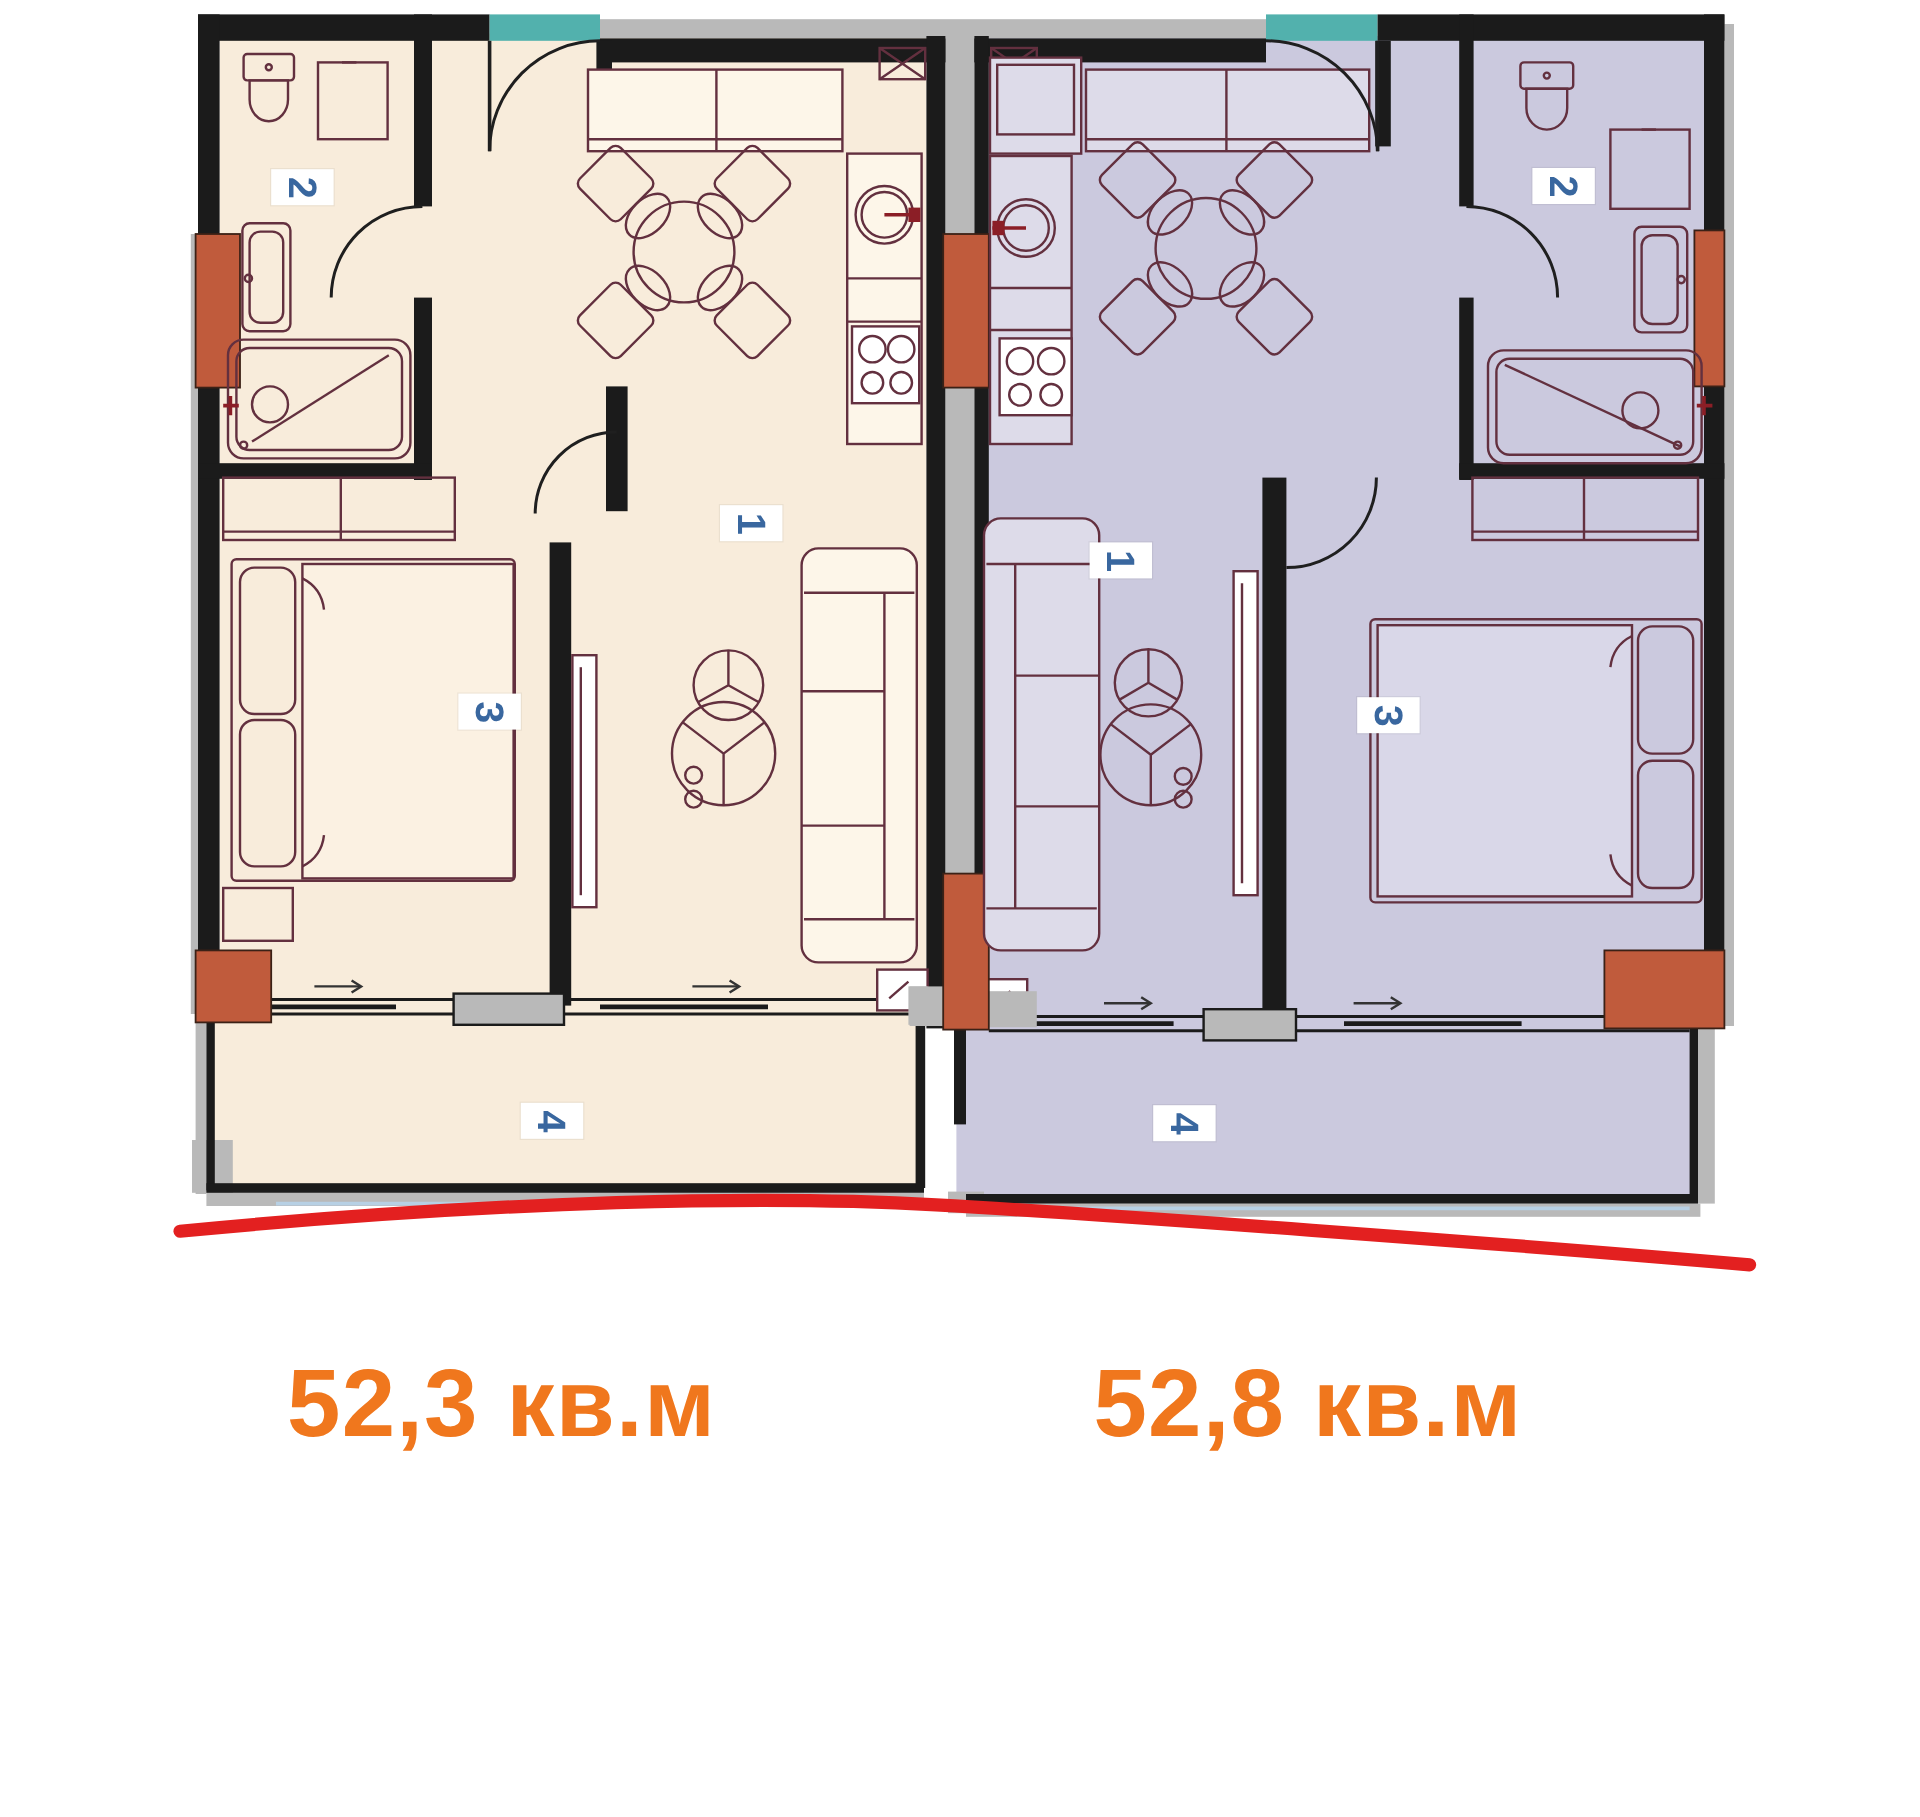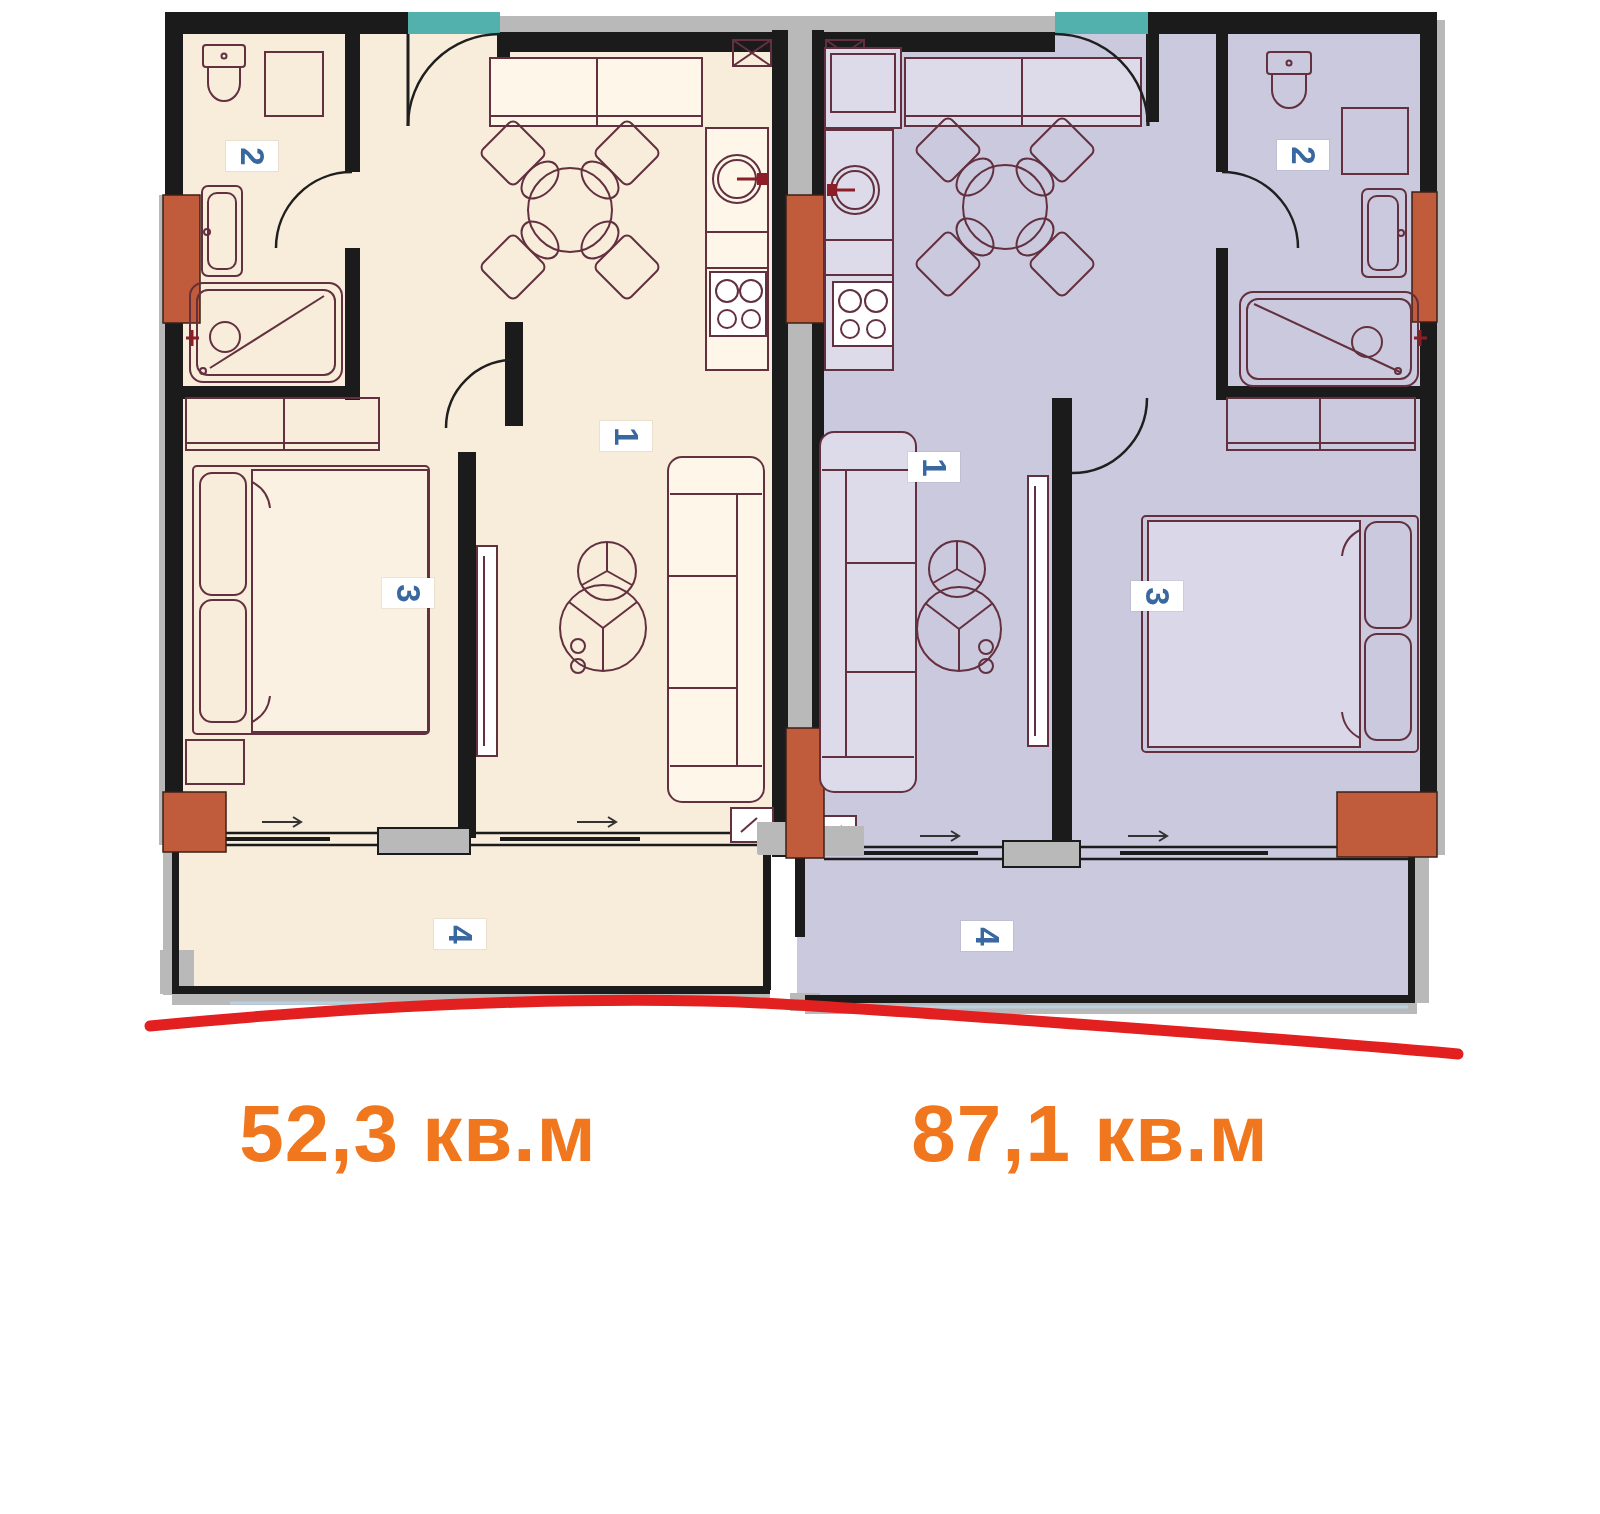--- a/index.html
+++ b/index.html
@@ -26,21 +26,21 @@
   .dr{stroke:var(--accent-dark-red);stroke-width:3;fill:none}
   .door{fill:none;stroke:#1f1f1f;stroke-width:2.5}
   .leaf{stroke:#1f1f1f;stroke-width:3}
   .winline{stroke:#1b1b1b;stroke-width:2.5}
   .sash{stroke:#1b1b1b;stroke-width:4}
   .arrow{stroke:#333;stroke-width:2;fill:none}
   .chip{position:absolute;width:52px;height:30px;background:var(--chip-white);
         display:flex;align-items:center;justify-content:center;box-shadow:0 0 0 1px rgba(0,0,0,.05);}
   .chip span{transform:rotate(90deg);font-weight:700;font-size:33px;line-height:1;
              color:var(--number-blue);}
-  .area{position:absolute;top:1088px;width:520px;text-align:center;font-weight:700;
+  .area{position:absolute;top:1124px;width:520px;text-align:center;font-weight:700;
         font-size:80px;letter-spacing:1px;color:var(--area-orange);white-space:nowrap;}
 </style>
 </head>
 <body>
 
 <div id="stage">
 
 <svg id="plan-svg" width="1600" height="1514" viewBox="0 0 1600 1514" xmlns="http://www.w3.org/2000/svg">
 
   <g>
@@ -373,15 +373,15 @@
       <span>2</span>
     </div>
   <div class="chip" style="left:1131px;top:581px">
       <span>3</span>
     </div>
   <div class="chip" style="left:961px;top:921px">
       <span>4</span>
     </div>
 
   <div class="area" style="left:158px">52,3 кв.м</div>
-  <div class="area" style="left:830px">87,1 кв.м</div>
+  <div class="area" style="left:830px">52,8 кв.м</div>
 
 </div>
 
 </body></html>

